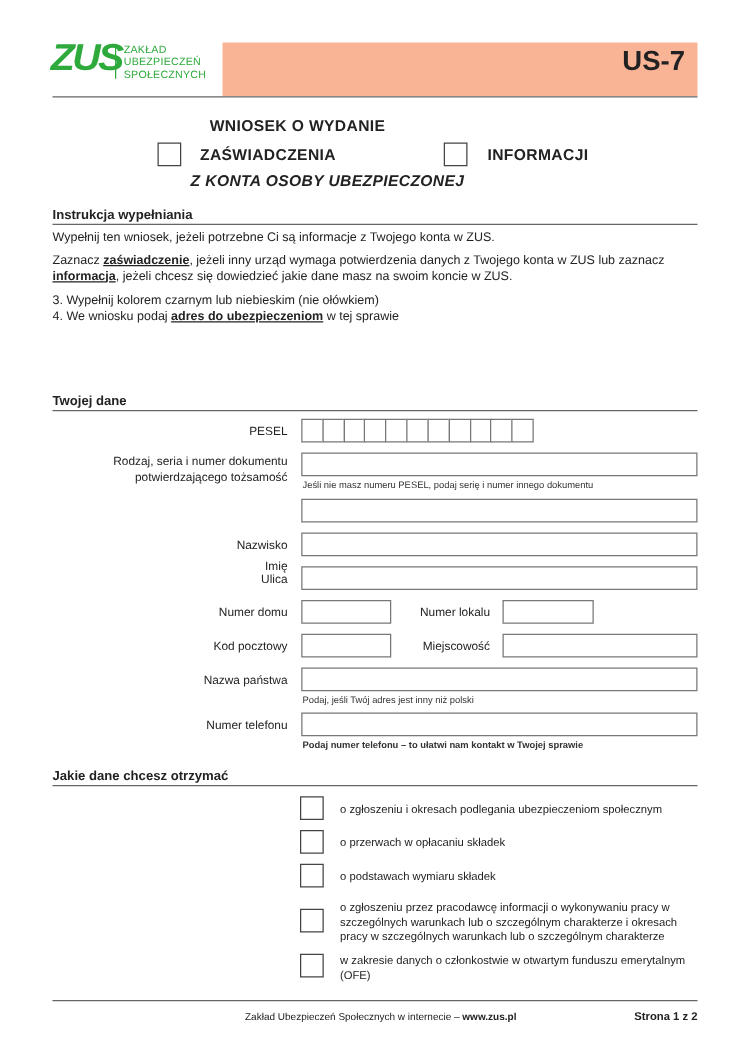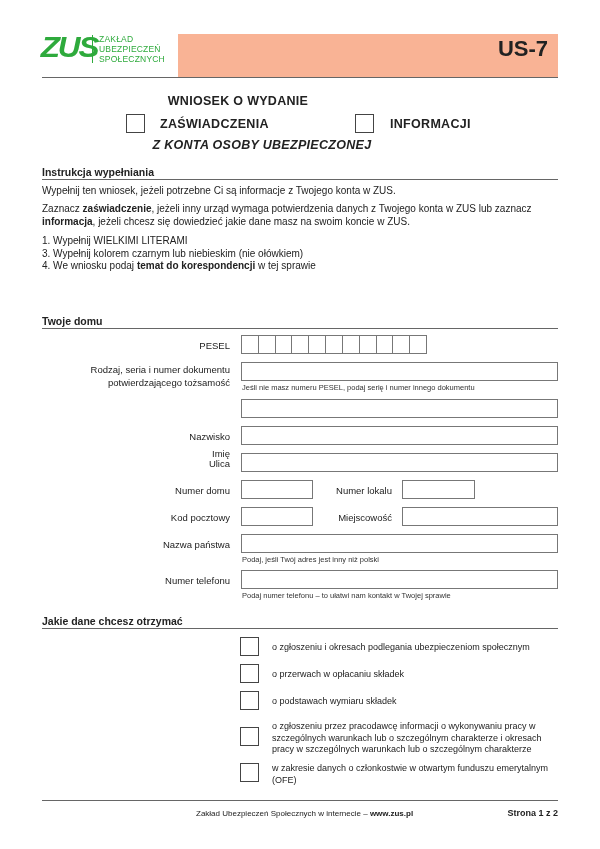--- a/index.html
+++ b/index.html
@@ -17,21 +17,21 @@
 
   
   .title { font-weight: bold; font-size: 12.5px; color: #222; letter-spacing: 0.3px; }
   .big-check { width: 19px; height: 19px; border: 1.5px solid #444; background: #fff; cursor: pointer; }
 
   
   .sec-head { left: 42px; font-weight: bold; font-size: 10.5px; color: #222; }
   .sec-rule { left: 42px; width: 516px; height: 1px; background: #666; }
 
   .para { left: 42px; width: 516px; font-size: 10px; line-height: 12.5px; color: #222; }
-  .para b { }
+  .para b { text-decoration: underline; }
 
   
   .lbl { font-size: 9.5px; color: #222; text-align: right; }
   .fld { border: 1.2px solid #777; height: 19px; background: #fff; cursor: text; }
   .hint { font-size: 7.5px; color: #333; }
   .pesel { display: flex; }
   .pesel div { width: 18px; height: 19px; border: 1.2px solid #777; margin-right: -1.2px; background: #fff; }
 
   .chk { width: 19px; height: 19px; border: 1.5px solid #444; background: #fff; cursor: pointer; }
   .opt { font-size: 9px; line-height: 11.5px; color: #222; }
@@ -61,26 +61,25 @@
 <div class="abs title" style="left:390px;top:117px;">INFORMACJI</div>
 <div class="abs title" style="left:0;width:524px;text-align:center;top:138px;font-style:italic;">Z  KONTA  OSOBY  UBEZPIECZONEJ</div>
 
 <div class="abs sec-head" style="top:166px;">Instrukcja wypełniania</div>
 <div class="abs sec-rule" style="top:179px;"></div>
 <div class="abs para" style="top:185px;">Wypełnij ten wniosek, jeżeli potrzebne Ci są informacje z Twojego konta w ZUS.</div>
 <div class="abs para" style="top:203px;">
   <span>Zaznacz </span><b>zaświadczenie</b><span>, jeżeli inny urząd wymaga potwierdzenia danych z Twojego konta w ZUS lub zaznacz </span><b>informacja</b><span>, jeżeli chcesz się dowiedzieć jakie dane masz na swoim koncie w ZUS.</span>
 </div>
 <div class="abs para" style="top:235px;">
-  <div>1.  Wypełnij WIELKIMI LITERAMI</div>
   <div>3.  Wypełnij kolorem czarnym lub niebieskim (nie ołówkiem)</div>
-  <div><span>4.  We wniosku podaj </span><b>temat do korespondencji</b><span> w tej sprawie</span></div>
+  <div><span>4.  We wniosku podaj </span><b>adres do ubezpieczeniom</b><span> w tej sprawie</span></div>
 </div>
 
-<div class="abs sec-head" style="top:315px;">Twoje domu</div>
+<div class="abs sec-head" style="top:315px;">Twojej dane</div>
 <div class="abs sec-rule" style="top:328px;"></div>
 
 <div class="abs lbl" style="right:370px;top:340px;">PESEL</div>
 <div class="abs pesel" style="left:241px;top:335px;">
   <div></div>
     <div></div>
     <div></div>
     <div></div>
     <div></div>
     <div></div>
@@ -116,21 +115,21 @@
 <div class="abs fld" style="left:241px;top:507px;width:72px;"></div>
 <div class="abs lbl" style="right:208px;top:512px;">Miejscowość</div>
 <div class="abs fld" style="left:402px;top:507px;width:156px;"></div>
 
 <div class="abs lbl" style="right:370px;top:539px;">Nazwa państwa</div>
 <div class="abs fld" style="left:241px;top:534px;width:317px;"></div>
 <div class="abs hint" style="left:242px;top:555px;">Podaj, jeśli Twój adres jest inny niż polski</div>
 
 <div class="abs lbl" style="right:370px;top:575px;">Numer telefonu</div>
 <div class="abs fld" style="left:241px;top:570px;width:317px;"></div>
-<div class="abs hint" style="left:242px;top:591px;">Podaj numer telefonu – to ułatwi nam kontakt w Twojej sprawie</div>
+<div class="abs hint" style="left:242px;top:591px;font-weight:bold;">Podaj numer telefonu – to ułatwi nam kontakt w Twojej sprawie</div>
 
 <div class="abs sec-head" style="top:615px;">Jakie dane chcesz otrzymać</div>
 <div class="abs sec-rule" style="top:628px;"></div>
 
 <div class="abs chk" style="left:240px;top:637px;"></div>
 <div class="abs opt" style="left:272px;top:642px;width:286px;">o zgłoszeniu i okresach podlegania ubezpieczeniom społecznym</div>
 
 <div class="abs chk" style="left:240px;top:664px;"></div>
 <div class="abs opt" style="left:272px;top:669px;width:286px;">o przerwach w opłacaniu składek</div>
 

